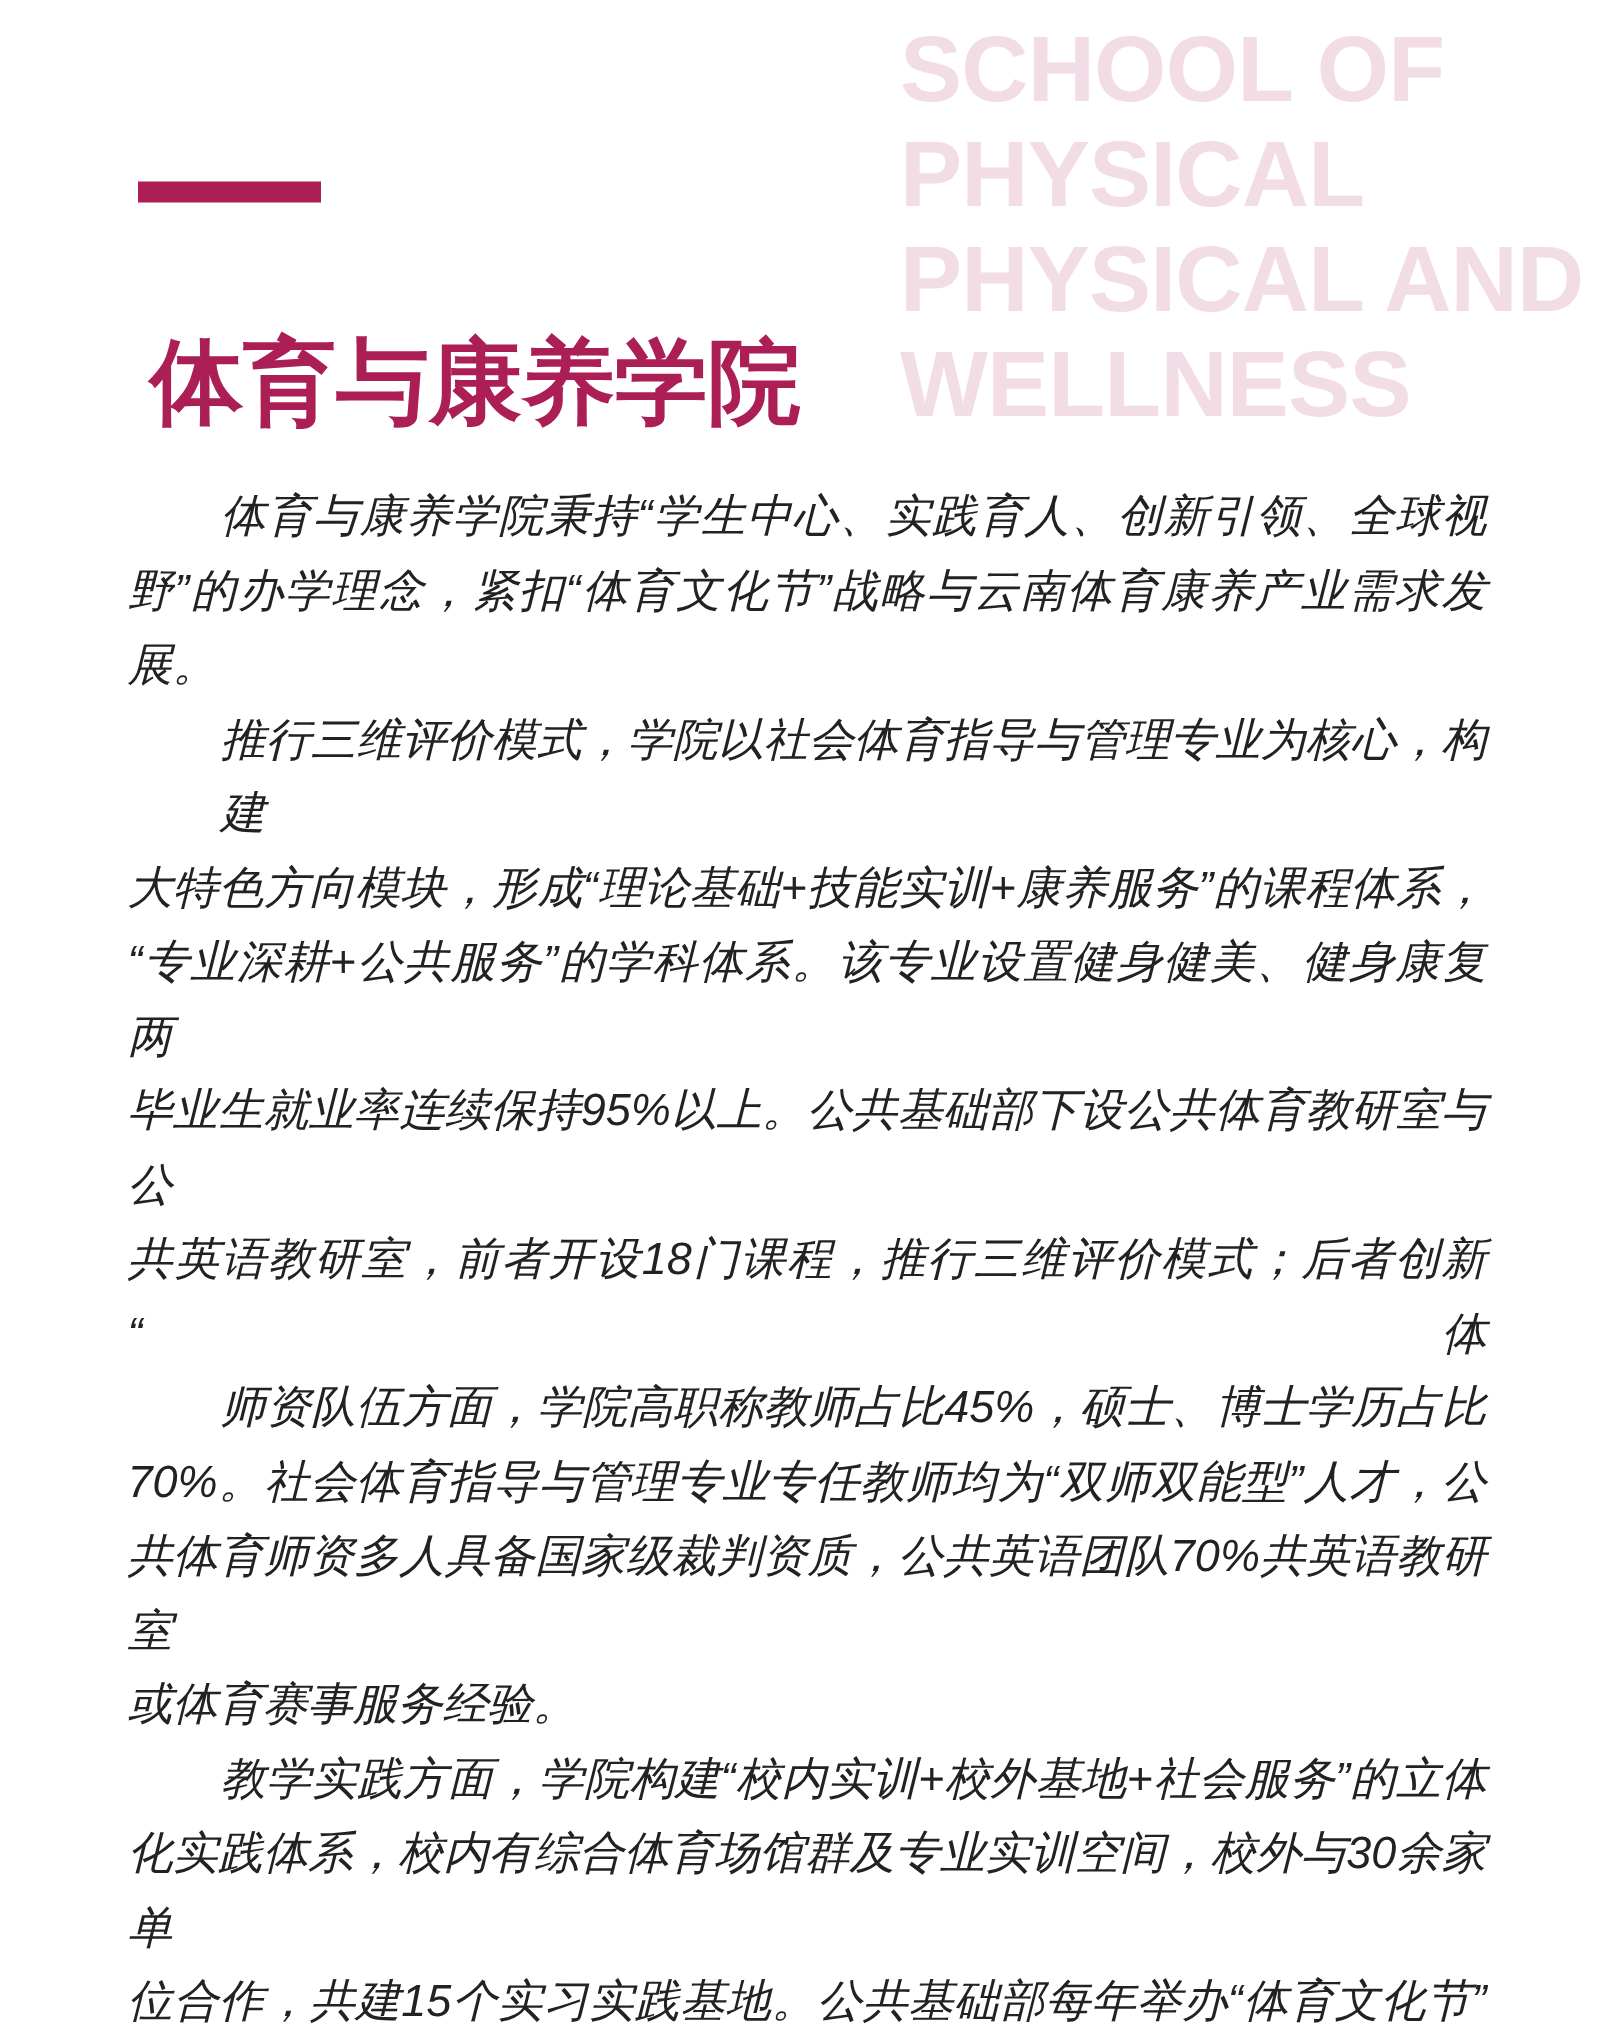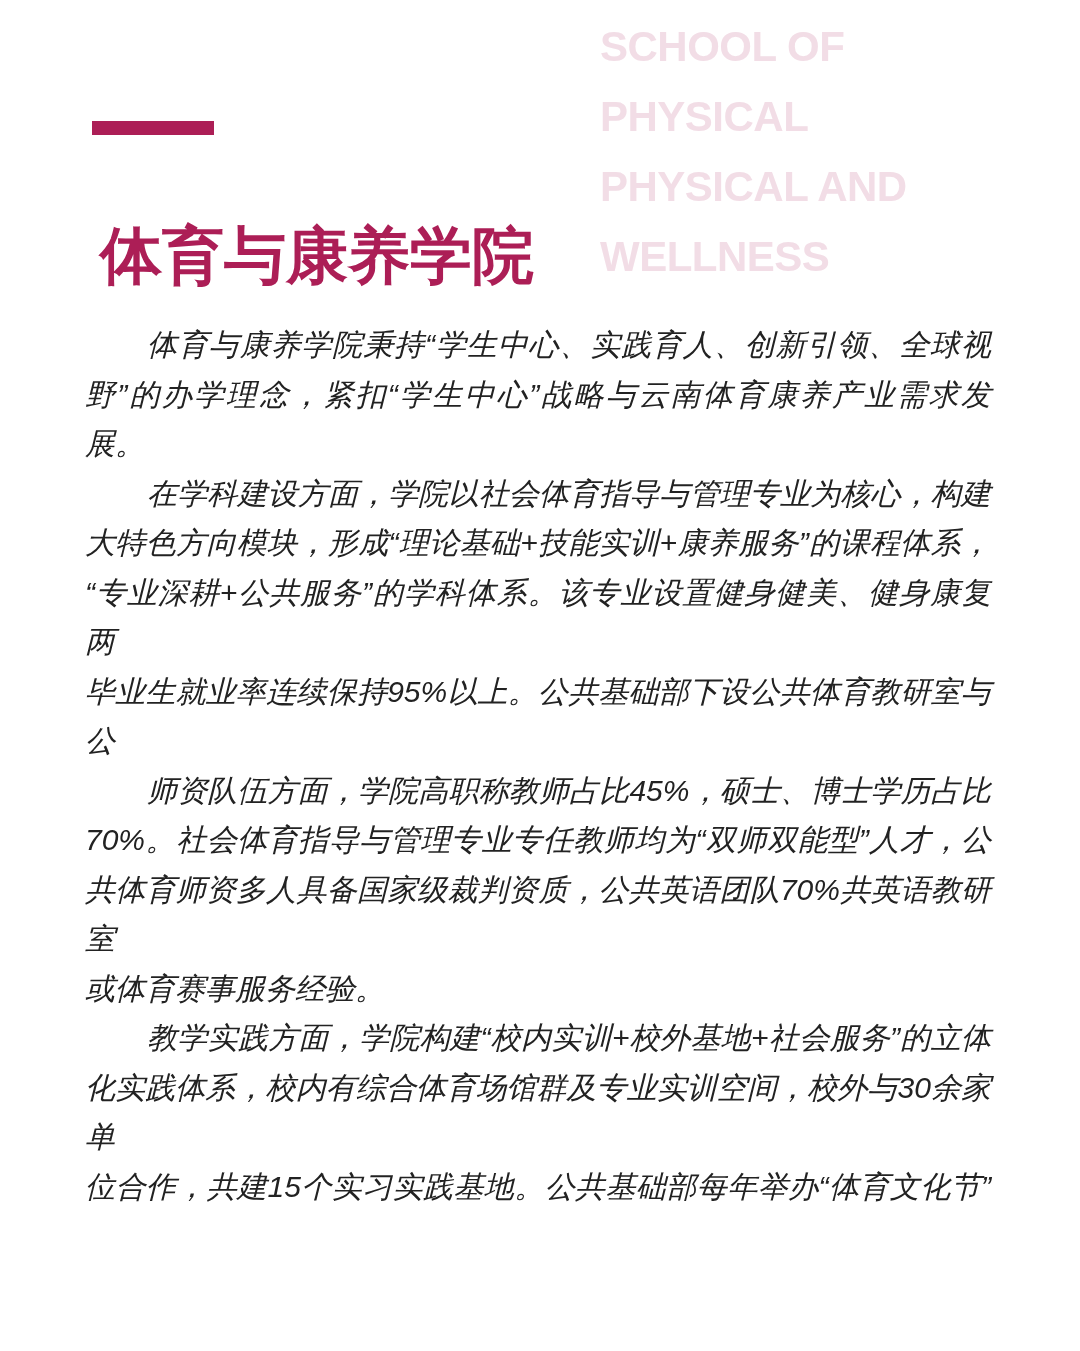--- a/index.html
+++ b/index.html
@@ -32,21 +32,21 @@
     font-size: 62px;
     line-height: 1.15;
     font-weight: 900;
     color: var(--accent, #AC1E56);
     white-space: nowrap;
   }
   .title-en {
     position: absolute;
     left: 600px;
     top: 12px;
-    font-size: 42px;
+    font-size: 62px;
     line-height: 70px;
     font-weight: bold;
     letter-spacing: -0.5px;
     color: var(--accent-light, #F2DDE6);
     white-space: nowrap;
   }
   .article {
     position: absolute;
     left: 85px;
     top: 320px;
@@ -73,28 +73,29 @@
   <h1 class="title-cn">体育与康养学院</h1>
   <div class="title-en">
       <div class="en-line">SCHOOL OF</div>
       <div class="en-line">PHYSICAL</div>
       <div class="en-line">PHYSICAL AND</div>
       <div class="en-line">WELLNESS</div>
     </div>
   <div class="article">
       <div class="para">
         <div class="line first">体育与康养学院秉持“学生中心、实践育人、创新引领、全球视</div>
-        <div class="line">野”的办学理念，紧扣“学生中心”战略与云南体育康养产业需求发</div>
+        <div class="line">野”的办学理念，紧扣“体育文化节”战略与云南体育康养产业需求发</div>
         <div class="line last">展。</div>
       </div>
       <div class="para">
-        <div class="line first">在学科建设方面，学院以社会体育指导与管理专业为核心，构建</div>
+        <div class="line first">推行三维评价模式，学院以社会体育指导与管理专业为核心，构建</div>
         <div class="line">大特色方向模块，形成“理论基础+技能实训+康养服务”的课程体系，</div>
         <div class="line">“专业深耕+公共服务”的学科体系。该专业设置健身健美、健身康复两</div>
         <div class="line">毕业生就业率连续保持95%以上。公共基础部下设公共体育教研室与公</div>
+        <div class="line">共英语教研室，前者开设18门课程，推行三维评价模式；后者创新“体</div>
       </div>
       <div class="para">
         <div class="line first">师资队伍方面，学院高职称教师占比45%，硕士、博士学历占比</div>
         <div class="line">70%。社会体育指导与管理专业专任教师均为“双师双能型”人才，公</div>
         <div class="line">共体育师资多人具备国家级裁判资质，公共英语团队70%共英语教研室</div>
         <div class="line last">或体育赛事服务经验。</div>
       </div>
       <div class="para">
         <div class="line first">教学实践方面，学院构建“校内实训+校外基地+社会服务”的立体</div>
         <div class="line">化实践体系，校内有综合体育场馆群及专业实训空间，校外与30余家单</div>

